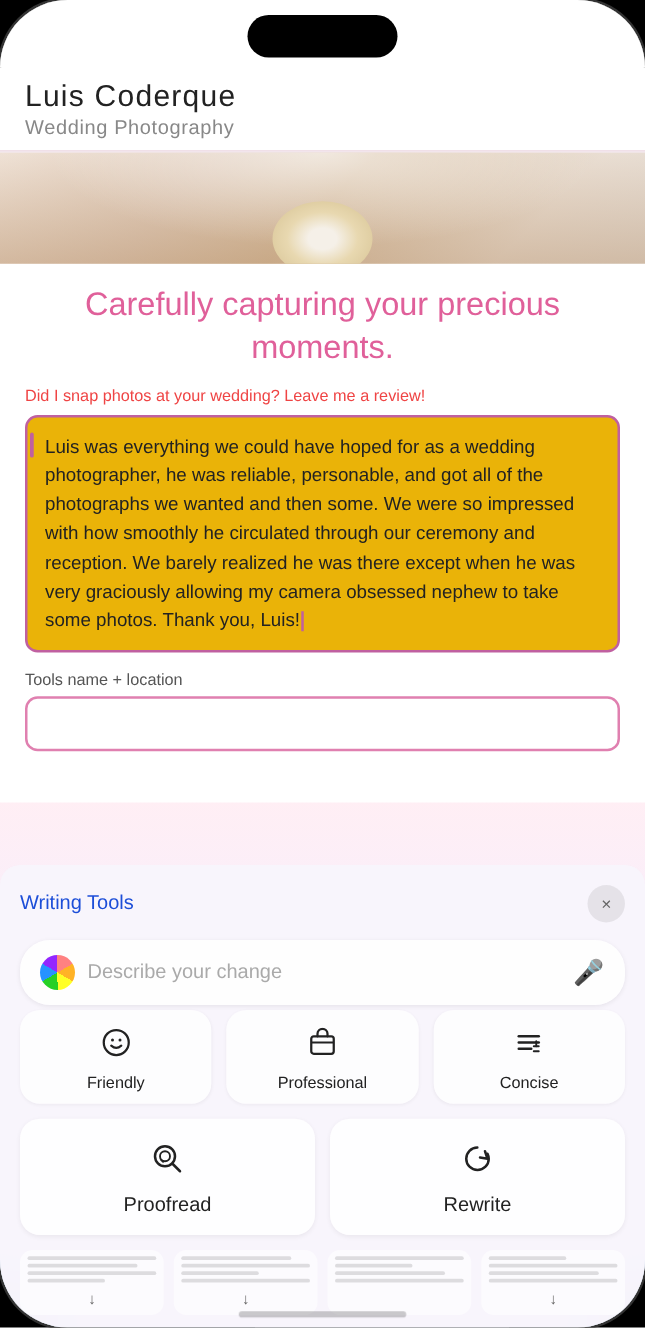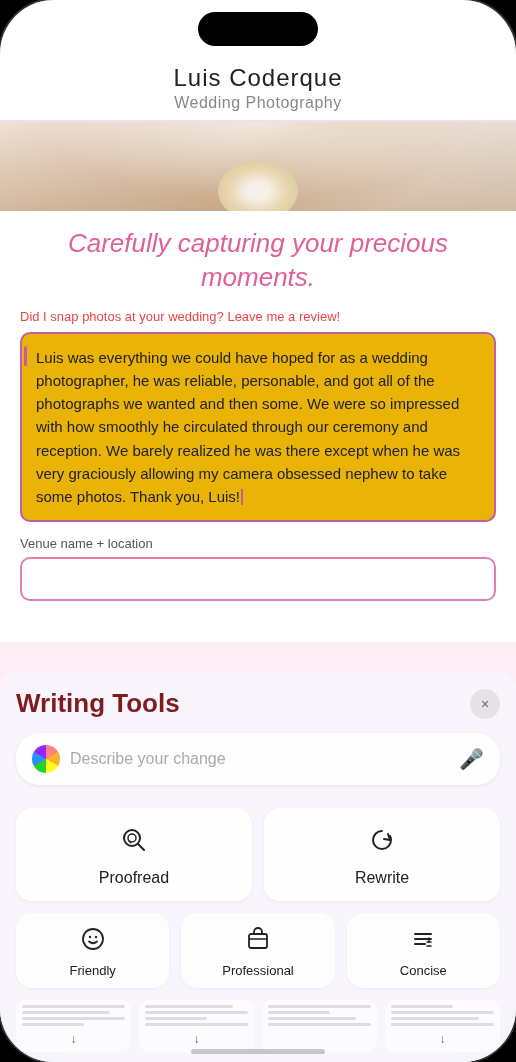--- a/index.html
+++ b/index.html
@@ -67,21 +67,21 @@
     .page-content {
       height: calc(1062px - 54px);
       overflow: hidden;
       background: #fff;
       position: relative;
     }
 
     
     .page-header {
       padding: 10px 20px 8px;
-      text-align: center;
+      text-align: left;
       background: #fff;
       border-bottom: 1px solid #f0e0e8;
     }
 
     .site-name {
       font-size: 24px;
       font-weight: 300;
       color: #222;
       letter-spacing: 1px;
     }
@@ -124,21 +124,20 @@
       border-radius: 50%;
     }
 
     .tagline {
       padding: 16px 30px 10px;
       text-align: center;
       font-size: 26px;
       font-weight: 400;
       color: #e0609a;
       line-height: 1.3;
-      font-style: italic;
     }
 
     .review-prompt {
       padding: 4px 20px 8px;
       font-size: 13px;
       color: #ef4444;
     }
 
     
     .review-textarea {
@@ -224,23 +223,23 @@
     }
 
     .wt-header {
       display: flex;
       justify-content: space-between;
       align-items: center;
       margin-bottom: 14px;
     }
 
     .wt-title {
-      font-size: 26px;
-      font-weight: 700;
-      color: #7f1d1d;
+      font-size: 16px;
+      font-weight: 400;
+      color: #1d4ed8;
     }
 
     .wt-close {
       width: 30px;
       height: 30px;
       background: rgba(0,0,0,0.08);
       border-radius: 50%;
       display: flex;
       align-items: center;
       justify-content: center;
@@ -250,21 +249,21 @@
     }
 
     
     .wt-search {
       background: rgba(255,255,255,0.9);
       border-radius: 24px;
       padding: 12px 16px;
       display: flex;
       align-items: center;
       gap: 10px;
-      margin-bottom: 23px;
+      margin-bottom: 4px;
       box-shadow: 0 1px 4px rgba(0,0,0,0.08);
     }
 
     .wt-search-placeholder {
       flex: 1;
       font-size: 16px;
       color: #aaa;
     }
 
     .wt-mic-icon {
@@ -452,60 +451,37 @@
     </div>
 
     <div class="tagline">Carefully capturing your precious moments.</div>
 
     <div class="review-prompt">Did I snap photos at your wedding? Leave me a review!</div>
 
     <div class="review-textarea">
       <span>Luis was everything we could have hoped for as a wedding photographer, he was reliable, personable, and got all of the photographs we wanted and then some. We were so impressed with how smoothly he circulated through our ceremony and reception. We barely realized he was there except when he was very graciously allowing my camera obsessed nephew to take some photos. Thank you, Luis!</span><span class="cursor"></span>
     </div>
 
-    <div class="venue-label">Venue name + location</div>
+    <div class="venue-label">Tools name + location</div>
 
     <div class="venue-input"></div>
 
     <div class="overlay-bg-gradient"></div>
 
     <div class="writing-tools-overlay">
 
       <div class="wt-header">
         <span class="wt-title">Writing Tools</span>
         <div class="wt-close">×</div>
       </div>
 
       <div class="wt-search">
         <div class="rainbow-icon"></div>
         <span class="wt-search-placeholder">Describe your change</span>
         <span class="wt-mic-icon">🎤</span>
-      </div>
-
-      <div class="wt-row">
-        <div class="wt-btn-large">
-          <span class="btn-icon">
-            <svg width="28" height="28" viewBox="0 0 28 28" fill="none" xmlns="http://www.w3.org/2000/svg">
-              <circle cx="12" cy="12" r="8" stroke="#222" stroke-width="2" fill="none"></circle>
-              <line x1="18" y1="18" x2="24" y2="24" stroke="#222" stroke-width="2" stroke-linecap="round"></line>
-              <circle cx="12" cy="12" r="4" stroke="#222" stroke-width="1.5" fill="none"></circle>
-              <line x1="9" y1="15" x2="10.5" y2="16.5" stroke="#222" stroke-width="1.5" stroke-linecap="round"></line>
-            </svg>
-          </span>
-          <span class="btn-label">Proofread</span>
-        </div>
-        <div class="wt-btn-large">
-          <span class="btn-icon">
-            <svg width="28" height="28" viewBox="0 0 28 28" fill="none" xmlns="http://www.w3.org/2000/svg">
-              <circle cx="14" cy="14" r="9" stroke="#222" stroke-width="2" fill="none" stroke-dasharray="42 10" stroke-linecap="round"></circle>
-              <polyline points="20,8 22,14 16,13" stroke="#222" stroke-width="2" fill="none" stroke-linecap="round" stroke-linejoin="round"></polyline>
-            </svg>
-          </span>
-          <span class="btn-label">Rewrite</span>
-        </div>
       </div>
 
       <div class="wt-row">
         <div class="wt-btn-small">
           <span class="btn-icon">
             <svg width="24" height="24" viewBox="0 0 24 24" fill="none">
               <circle cx="12" cy="12" r="10" stroke="#222" stroke-width="1.8" fill="none"></circle>
               <path d="M8 14.5 Q12 18 16 14.5" stroke="#222" stroke-width="1.8" fill="none" stroke-linecap="round"></path>
               <circle cx="9" cy="10" r="1.2" fill="#222"></circle>
               <circle cx="15" cy="10" r="1.2" fill="#222"></circle>
@@ -531,20 +507,43 @@
               <line x1="4" y1="17" x2="14" y2="17" stroke="#222" stroke-width="2" stroke-linecap="round"></line>
               <line x1="16" y1="15" x2="20" y2="15" stroke="#222" stroke-width="1.5" stroke-linecap="round"></line>
               <line x1="16" y1="19" x2="20" y2="19" stroke="#222" stroke-width="1.5" stroke-linecap="round"></line>
               <line x1="18" y1="15" x2="18" y2="11" stroke="#222" stroke-width="1.5" stroke-linecap="round"></line>
             </svg>
           </span>
           <span class="btn-label">Concise</span>
         </div>
       </div>
 
+      <div class="wt-row">
+        <div class="wt-btn-large">
+          <span class="btn-icon">
+            <svg width="28" height="28" viewBox="0 0 28 28" fill="none" xmlns="http://www.w3.org/2000/svg">
+              <circle cx="12" cy="12" r="8" stroke="#222" stroke-width="2" fill="none"></circle>
+              <line x1="18" y1="18" x2="24" y2="24" stroke="#222" stroke-width="2" stroke-linecap="round"></line>
+              <circle cx="12" cy="12" r="4" stroke="#222" stroke-width="1.5" fill="none"></circle>
+              <line x1="9" y1="15" x2="10.5" y2="16.5" stroke="#222" stroke-width="1.5" stroke-linecap="round"></line>
+            </svg>
+          </span>
+          <span class="btn-label">Proofread</span>
+        </div>
+        <div class="wt-btn-large">
+          <span class="btn-icon">
+            <svg width="28" height="28" viewBox="0 0 28 28" fill="none" xmlns="http://www.w3.org/2000/svg">
+              <circle cx="14" cy="14" r="9" stroke="#222" stroke-width="2" fill="none" stroke-dasharray="42 10" stroke-linecap="round"></circle>
+              <polyline points="20,8 22,14 16,13" stroke="#222" stroke-width="2" fill="none" stroke-linecap="round" stroke-linejoin="round"></polyline>
+            </svg>
+          </span>
+          <span class="btn-label">Rewrite</span>
+        </div>
+      </div>
+
       <div class="wt-cards-row">
         <div class="wt-card">
           <div class="wt-card-lines">
             <div class="card-line full"></div>
             <div class="card-line medium"></div>
             <div class="card-line full"></div>
             <div class="card-line short"></div>
           </div>
           <span class="wt-card-arrow">↓</span>
         </div>

